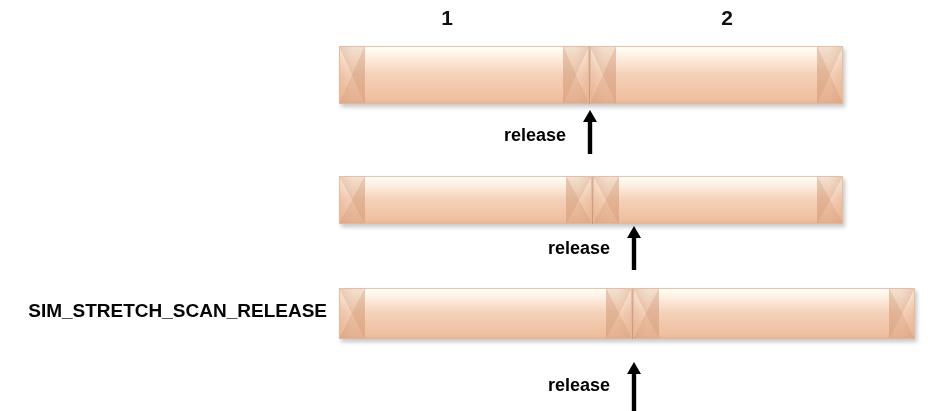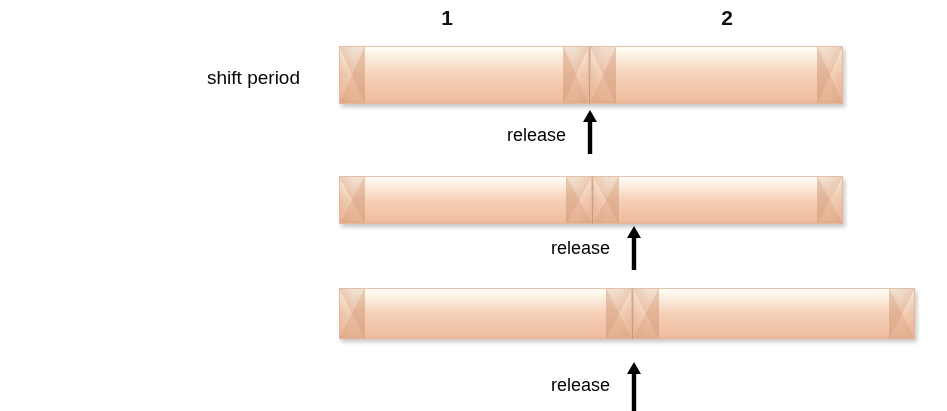--- a/index.html
+++ b/index.html
@@ -102,21 +102,21 @@
     position: absolute;
     left: 0; top: 0; right: 0; bottom: 0;
     border: 1px solid rgba(226,186,160,0.85);
     pointer-events: none;
   }
 
   
   .release-label {
     position: absolute;
     font-size: 18px;
-    font-weight: 400;
+    font-weight: 700;
     color: #000000;
     white-space: nowrap;
     line-height: 1;
     text-align: right;
   }
   .arrow {
     position: absolute;
     width: 18px;
   }
   .arrow svg { display: block; }
@@ -132,21 +132,20 @@
   }
 </style>
 </head>
 <body>
 
 <div class="canvas">
 
   <div class="col-num" style="left:427px; top:7px;">1</div>
   <div class="col-num" style="left:707px; top:7px;">2</div>
 
-  <div class="row-label normal" style="right:647px; top:68px;">shift period</div>
 
   <div class="bar" style="left:339px; top:46px; width:504px; height:58px;">
     <div class="seg" style="width:250px;">
       <span class="bevel-l"></span>
       <span class="bevel-r"></span>
       <span class="seg-outline"></span>
     </div>
     <div class="seg" style="width:254px;">
       <span class="bevel-l"></span>
       <span class="bevel-r"></span>
@@ -175,20 +174,21 @@
     </div>
   </div>
 
   <div class="release-label" style="right:337px; top:239px;">release</div>
   <div class="arrow" style="left:625px; top:226px; height:44px;">
     <svg width="18" height="44" viewBox="0 0 18 44" aria-hidden="true">
       <path d="M9 0 L16 12 L11.2 12 L11.2 44 L6.8 44 L6.8 12 L2 12 Z" fill="#000000"></path>
     </svg>
   </div>
 
+  <div class="row-label" style="right:620px; top:301px;">SIM_STRETCH_SCAN_RELEASE</div>
 
   <div class="bar" style="left:339px; top:288px; width:576px; height:51px;">
     <div class="seg" style="width:294px;">
       <span class="bevel-l"></span>
       <span class="bevel-r"></span>
       <span class="seg-outline"></span>
     </div>
     <div class="seg" style="width:282px;">
       <span class="bevel-l"></span>
       <span class="bevel-r"></span>

